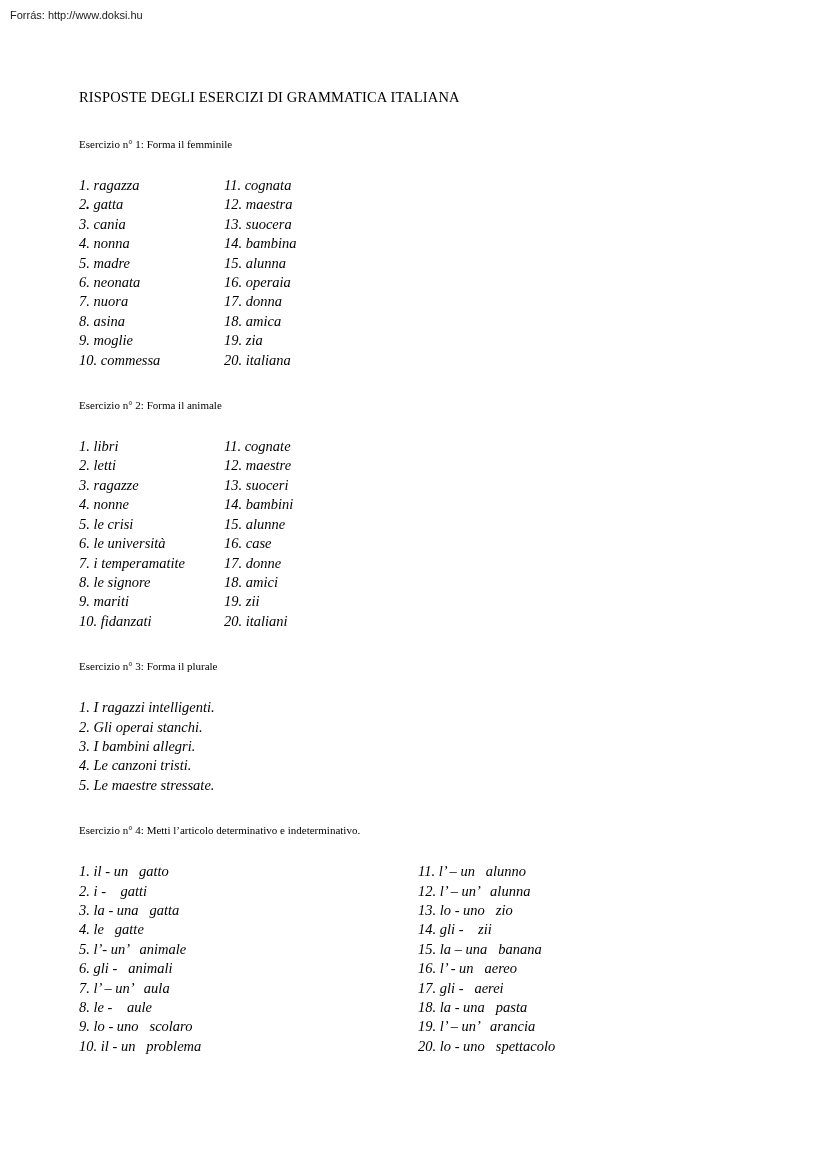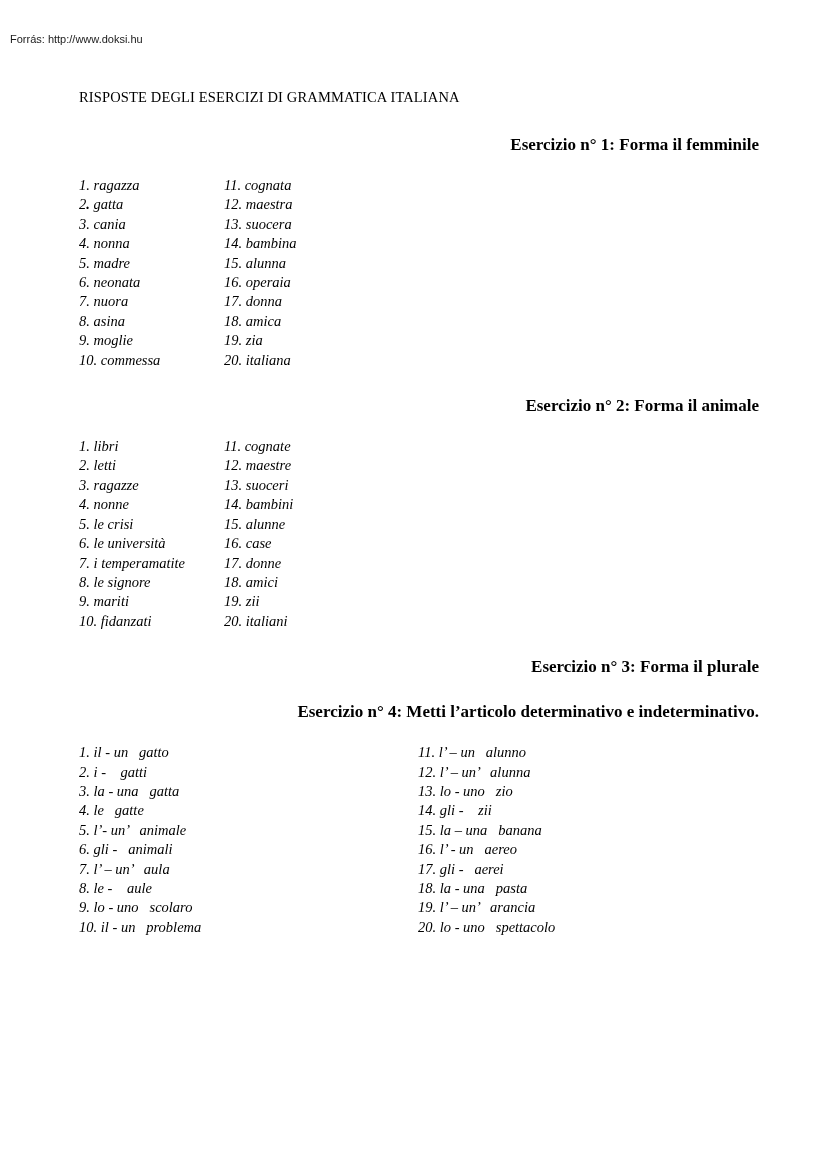--- a/index.html
+++ b/index.html
@@ -21,21 +21,20 @@
   
   .watermark {
     position: absolute;
     left: 10px;
     top: 9px;
     font-family: "Liberation Sans", "DejaVu Sans", sans-serif;
     font-size: 11px;
     line-height: 13px;
     color: #1a1a1a;
     white-space: nowrap;
-    margin-top: 24px;
   }
 
   
   .page {
     position: absolute;
     left: 79px;
     top: 88px;
     width: 680px;
   }
 
@@ -47,26 +46,25 @@
     font-weight: normal;
     white-space: nowrap;
   }
 
   .section {
     margin: 0 0 26px 0;
   }
   .section:last-child { margin-bottom: 4px; }
 
   .section-heading {
-    font-size: 17px;
+    font-size: 11px;
     line-height: 19px;
     margin: 0 0 22px 0;
-    font-weight: bold;
+    font-weight: normal;
     white-space: nowrap;
-    text-align: right;
   }
 
   
   .answer-cols {
     position: relative;
     font-style: italic;
   }
   .answer-cols .col {
     display: inline-block;
     vertical-align: top;
@@ -100,20 +98,21 @@
       <div class="section">
         <div class="section-heading">Esercizio n° 1: Forma il femminile</div>
         <div class="answer-cols"><div class="col col-left"><div class="ans-line">1. ragazza</div><div class="ans-line">2<span class="dot-bold">.</span> gatta</div><div class="ans-line">3. cania</div><div class="ans-line">4. nonna</div><div class="ans-line">5. madre</div><div class="ans-line">6. neonata</div><div class="ans-line">7. nuora</div><div class="ans-line">8. asina</div><div class="ans-line">9. moglie</div><div class="ans-line">10. commessa</div></div><div class="col col-right"><div class="ans-line">11. cognata</div><div class="ans-line">12. maestra</div><div class="ans-line">13. suocera</div><div class="ans-line">14. bambina</div><div class="ans-line">15. alunna</div><div class="ans-line">16. operaia</div><div class="ans-line">17. donna</div><div class="ans-line">18. amica</div><div class="ans-line">19. zia</div><div class="ans-line">20. italiana</div></div></div>
       </div>
       <div class="section">
         <div class="section-heading">Esercizio n° 2: Forma il animale</div>
         <div class="answer-cols"><div class="col col-left"><div class="ans-line">1. libri</div><div class="ans-line">2. letti</div><div class="ans-line">3. ragazze</div><div class="ans-line">4. nonne</div><div class="ans-line">5. le crisi</div><div class="ans-line">6. le università</div><div class="ans-line">7. i temperamatite</div><div class="ans-line">8. le signore</div><div class="ans-line">9. mariti</div><div class="ans-line">10. fidanzati</div></div><div class="col col-right"><div class="ans-line">11. cognate</div><div class="ans-line">12. maestre</div><div class="ans-line">13. suoceri</div><div class="ans-line">14. bambini</div><div class="ans-line">15. alunne</div><div class="ans-line">16. case</div><div class="ans-line">17. donne</div><div class="ans-line">18. amici</div><div class="ans-line">19. zii</div><div class="ans-line">20. italiani</div></div></div>
       </div>
       <div class="section">
         <div class="section-heading">Esercizio n° 3: Forma il plurale</div>
+        <div class="answer-cols single-col"><div class="col col-left"><div class="ans-line">1. I ragazzi intelligenti.</div><div class="ans-line">2. Gli operai stanchi.</div><div class="ans-line">3. I bambini allegri.</div><div class="ans-line">4. Le canzoni tristi.</div><div class="ans-line">5. Le maestre stressate.</div></div></div>
       </div>
       <div class="section">
         <div class="section-heading">Esercizio n° 4: Metti l’articolo determinativo e indeterminativo.</div>
         <div class="answer-cols wide-cols"><div class="col col-left"><div class="ans-line">1. il - un   gatto</div><div class="ans-line">2. i -    gatti</div><div class="ans-line">3. la - una   gatta</div><div class="ans-line">4. le   gatte</div><div class="ans-line">5. l’- un’   animale</div><div class="ans-line">6. gli -   animali</div><div class="ans-line">7. l’ – un’   aula</div><div class="ans-line">8. le -    aule</div><div class="ans-line">9. lo - uno   scolaro</div><div class="ans-line">10. il - un   problema</div></div><div class="col col-right"><div class="ans-line">11. l’ – un   alunno</div><div class="ans-line">12. l’ – un’   alunna</div><div class="ans-line">13. lo - uno   zio</div><div class="ans-line">14. gli -    zii</div><div class="ans-line">15. la – una   banana</div><div class="ans-line">16. l’ - un   aereo</div><div class="ans-line">17. gli -   aerei</div><div class="ans-line">18. la - una   pasta</div><div class="ans-line">19. l’ – un’   arancia</div><div class="ans-line">20. lo - uno   spettacolo</div></div></div>
       </div>
     </div>
 
 </div>
 
 </body></html>

